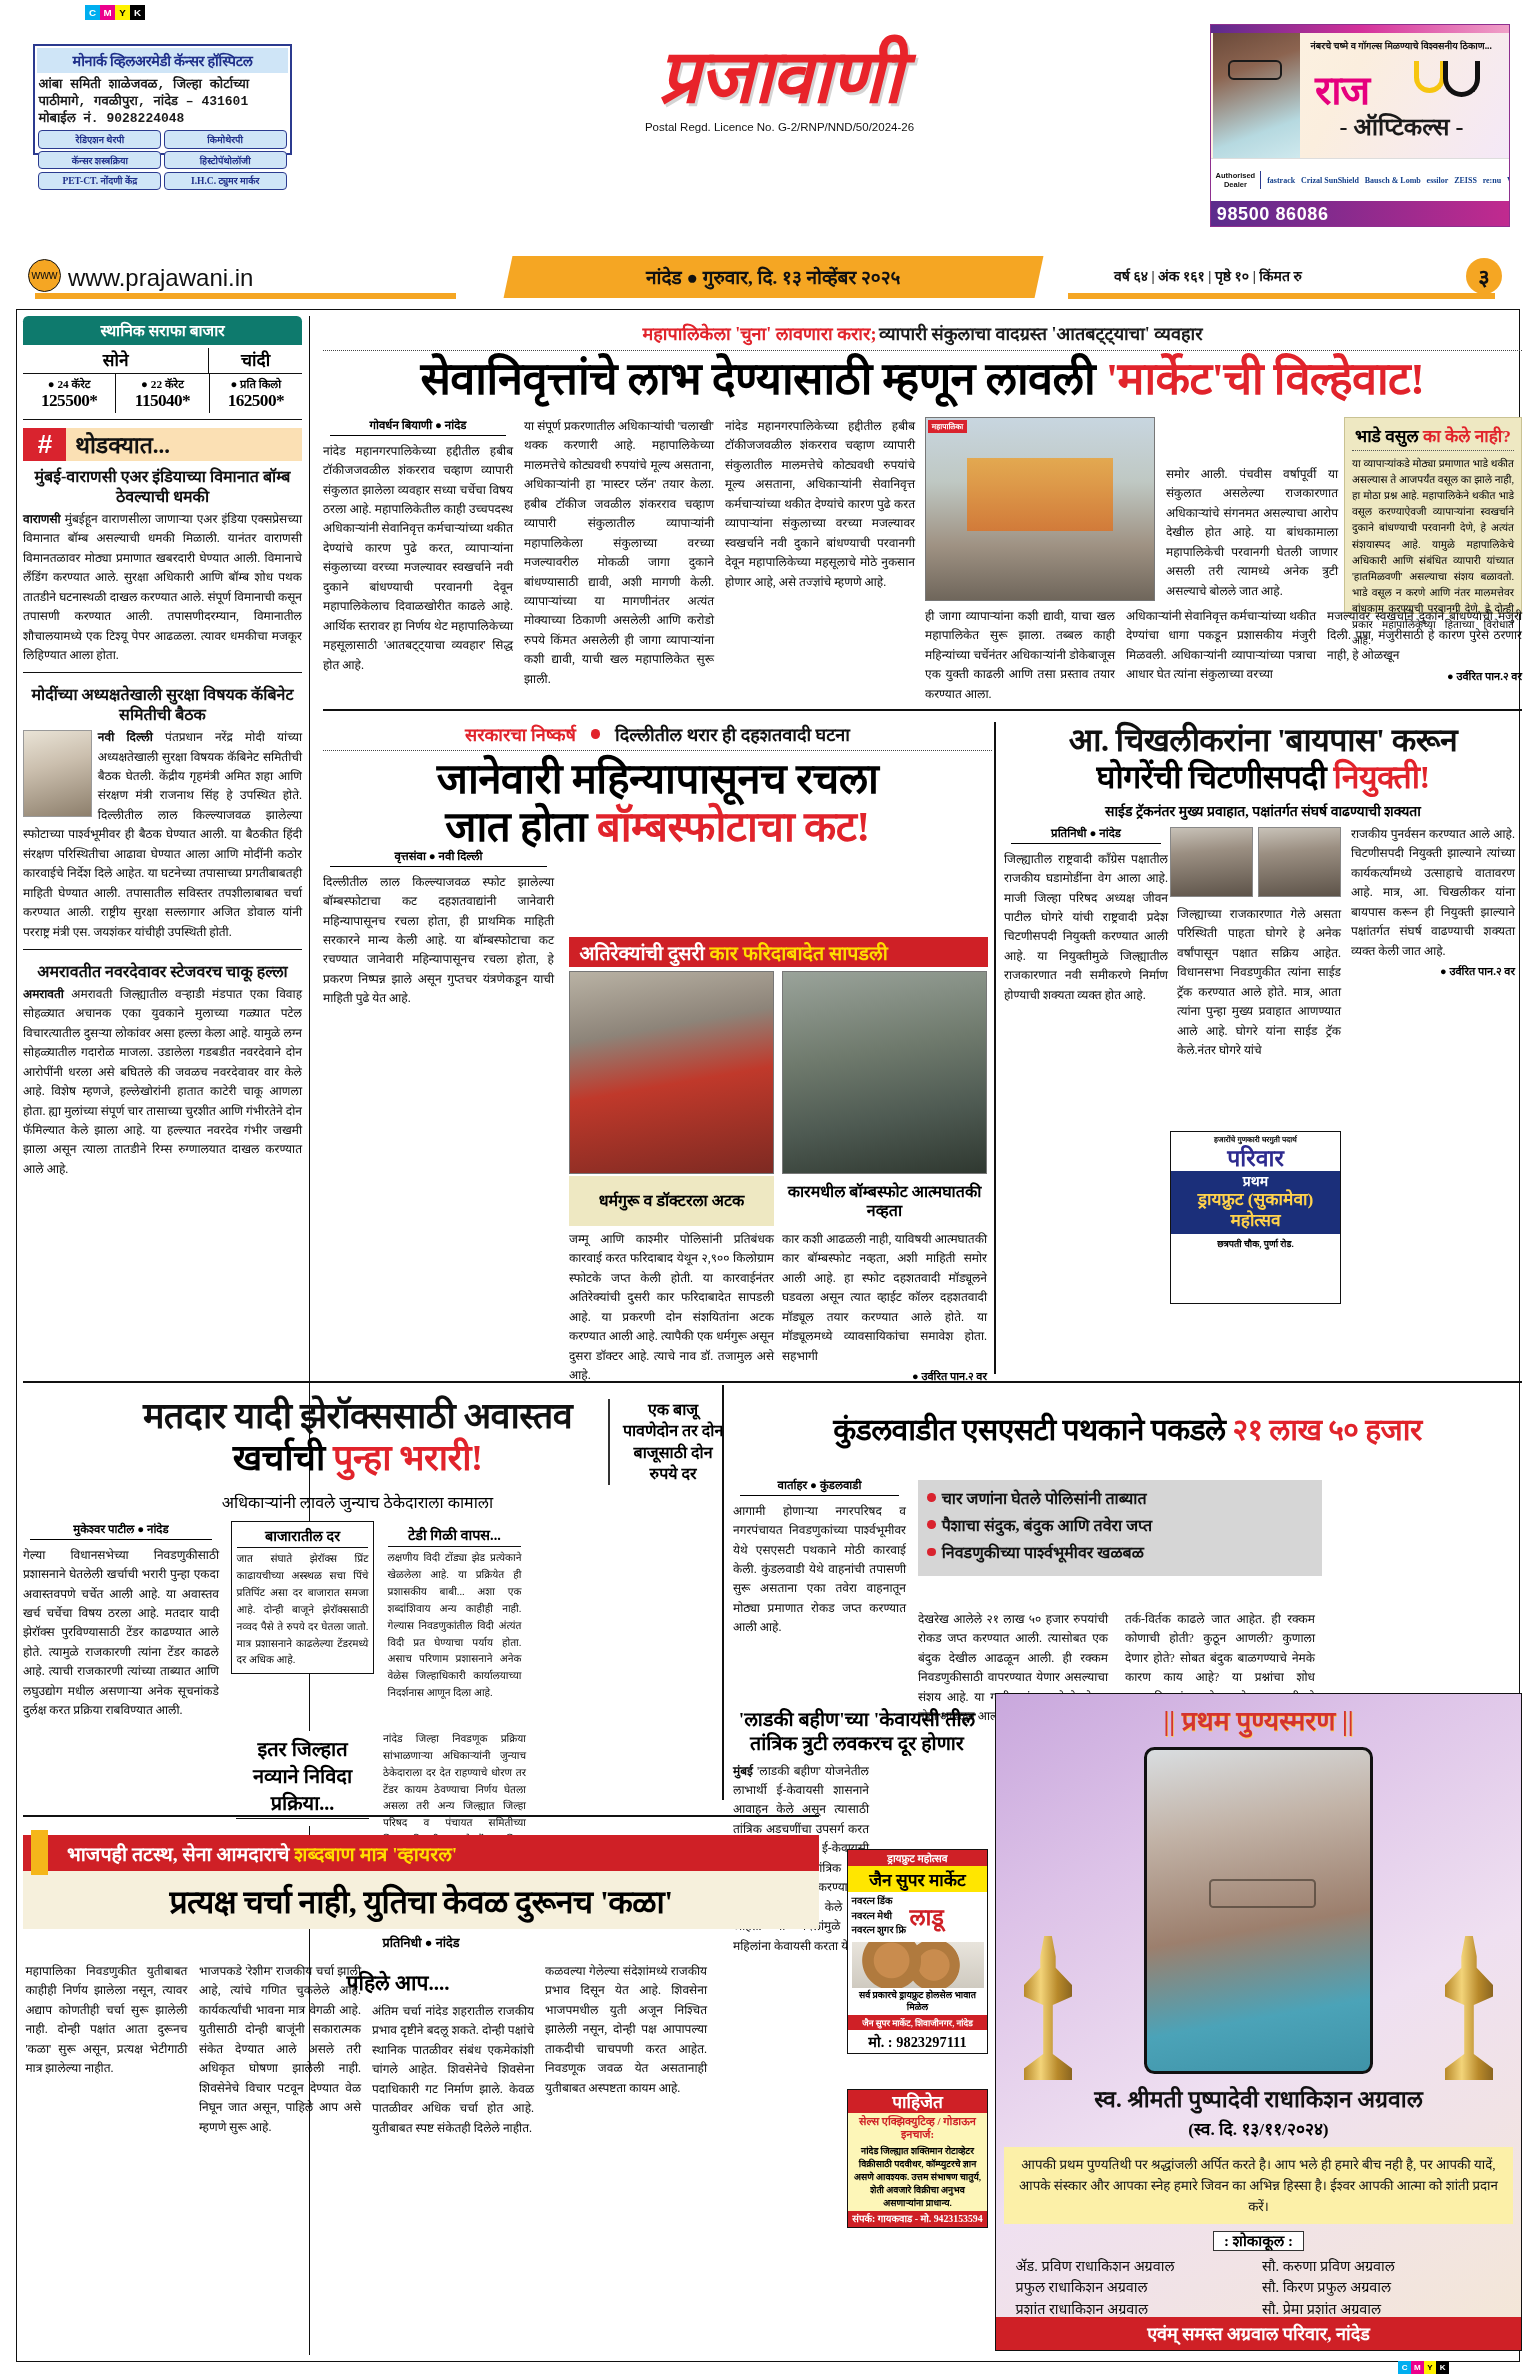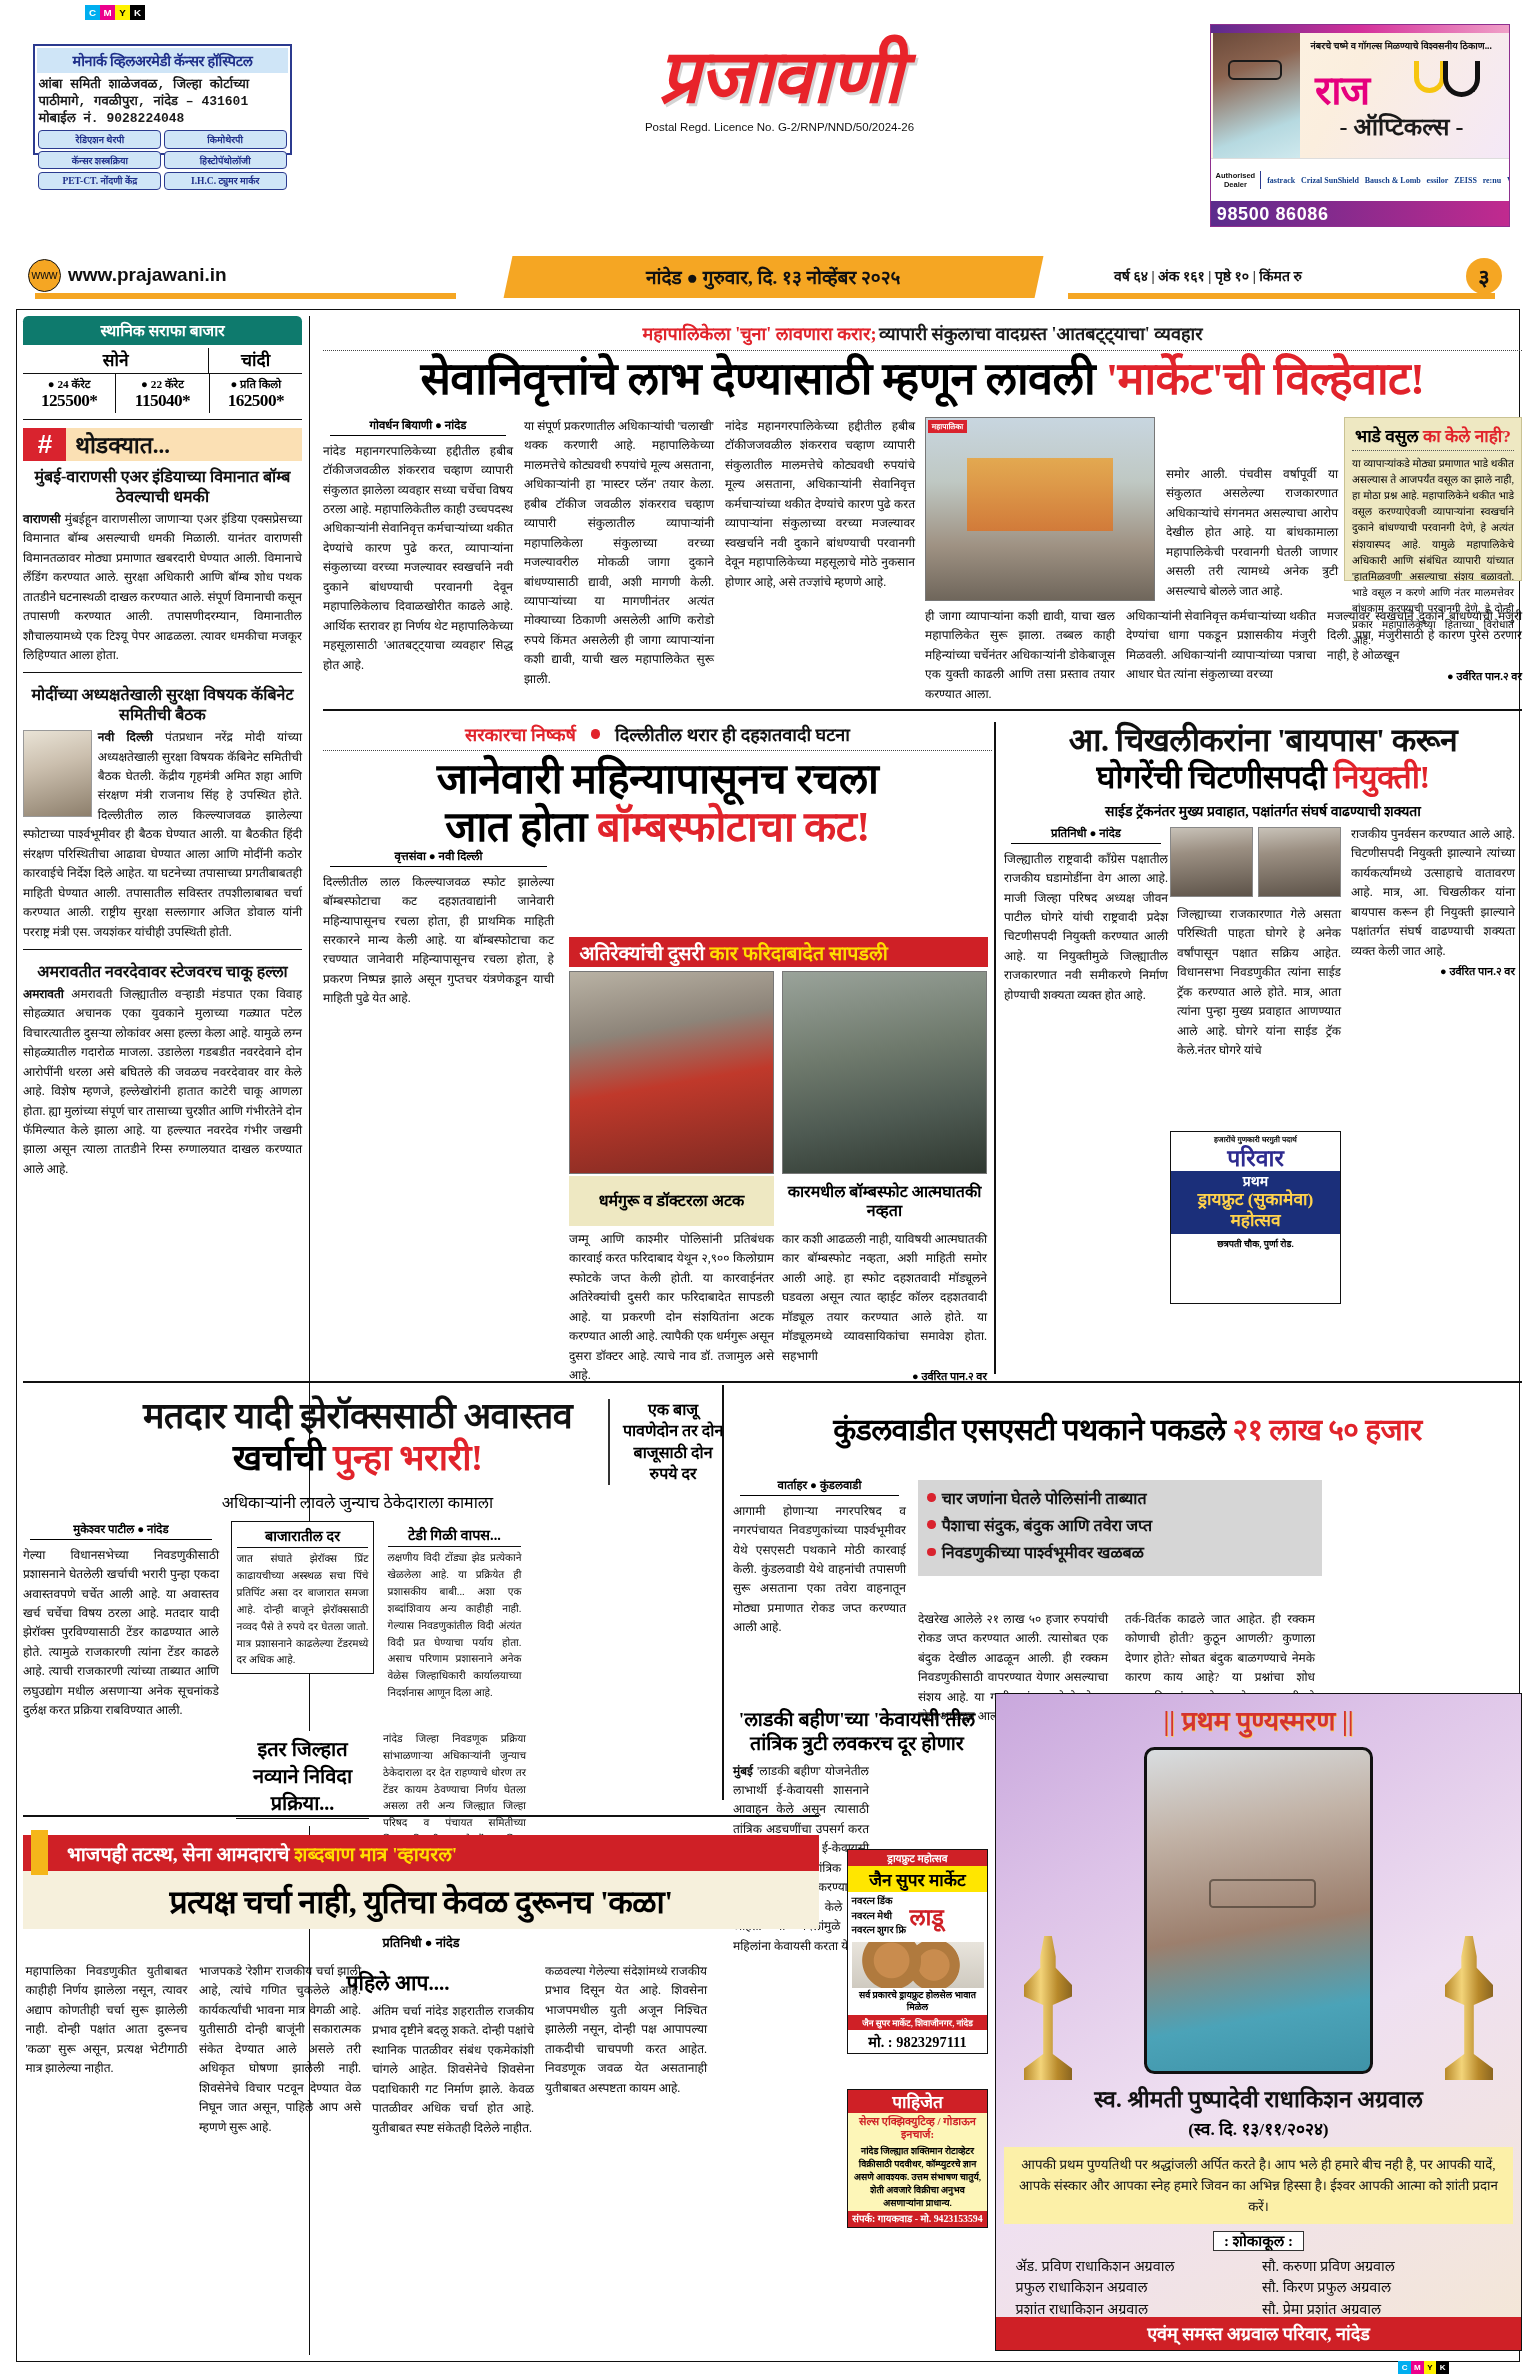--- a/index.html
+++ b/index.html
@@ -162,21 +162,21 @@
 
   
   .infobar { position: absolute; left: 0; top: 254px; width: 1536px; height: 45px; }
   .ib-globe {
     position: absolute; left: 28px; top: 4.6px; width: 33px; height: 33px;
     border-radius: 50%; background: #f5a623; border: 1.7px solid #111;
     display: flex; align-items: center; justify-content: center;
     font-size: 12px; font-weight: normal; color: #111;
   }
   .ib-web {
-    position: absolute; left: 68px; top: 10.4px; font-size: 19px; font-weight: bold; color: #111;
+    position: absolute; left: 68px; top: 10.4px; font-size: 24px; font-weight: normal; color: #111;
     font-family: "Liberation Sans", sans-serif;
   }
   .ib-rule-l { position: absolute; left: 35px; top: 39px; width: 421px; height: 5.8px; background: #f5a623; }
   .ib-rule-r { position: absolute; left: 1068px; top: 39px; width: 427px; height: 5.8px; background: #f5a623; }
   .ib-center {
     position: absolute; left: 508px; top: 2.3px; width: 531px; height: 42px;
     background: #f5a623; display: flex; align-items: center; justify-content: center;
     transform: skewX(-12deg);
   }
   .ib-center span {
@@ -279,21 +279,21 @@
   .photo-main::before {
     content: ""; position: absolute; left: 18%; top: 22%; width: 64%; height: 40%;
     background: linear-gradient(180deg,#e8a23a 0%,#d9742a 100%); opacity: .85;
   }
   .photo-main .ph-tag {
     position: absolute; left: 2.3px; top: 2.3px; background: #d9232e; color: #fff;
     font-size: 7.5px; font-weight: bold; padding: 1.2px 3.5px;
   }
   .lc4 { left: 843px; width: 172px; margin-top: 48px; }
   .sidebox {
-    position: absolute; left: 1021px; top: 0; width: 178px; height: 164px;
+    position: absolute; left: 1021px; top: 0; width: 178px; height: 197px;
     background: #eee8c2; border: 0.6px solid #c9c293; padding: 5.8px 7px;
   }
   .sidebox .sb-hd {
     font-size: 17.3px; font-weight: bold; text-align: center; font-family: "Liberation Serif", serif;
     padding-bottom: 3.5px; border-bottom: 1.7px dotted #555; margin-bottom: 4.6px;
   }
   .sidebox .sb-body { font-size: 10.4px; line-height: 1.55; text-align: justify;
     font-family: "Liberation Serif", serif; }
 
   .lc-lower { position: absolute; left: 323px; top: 607px; width: 1199px; height: 90px; }

